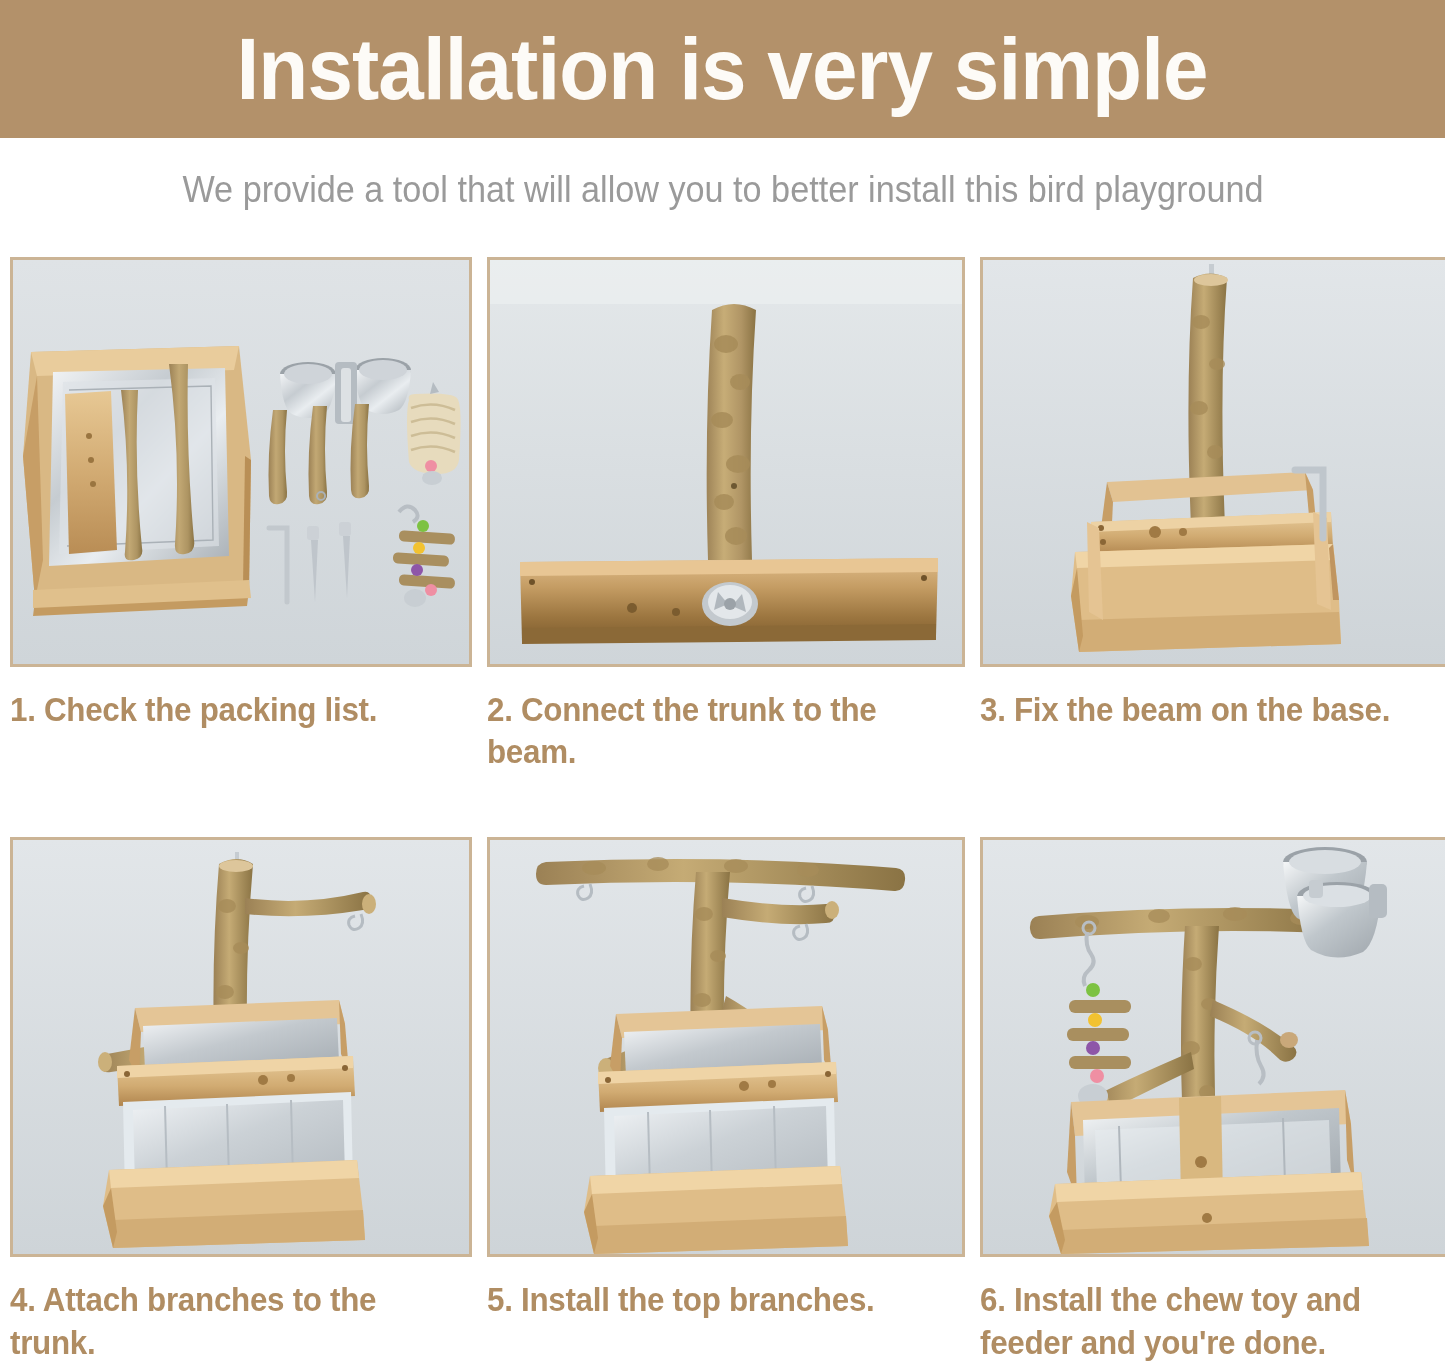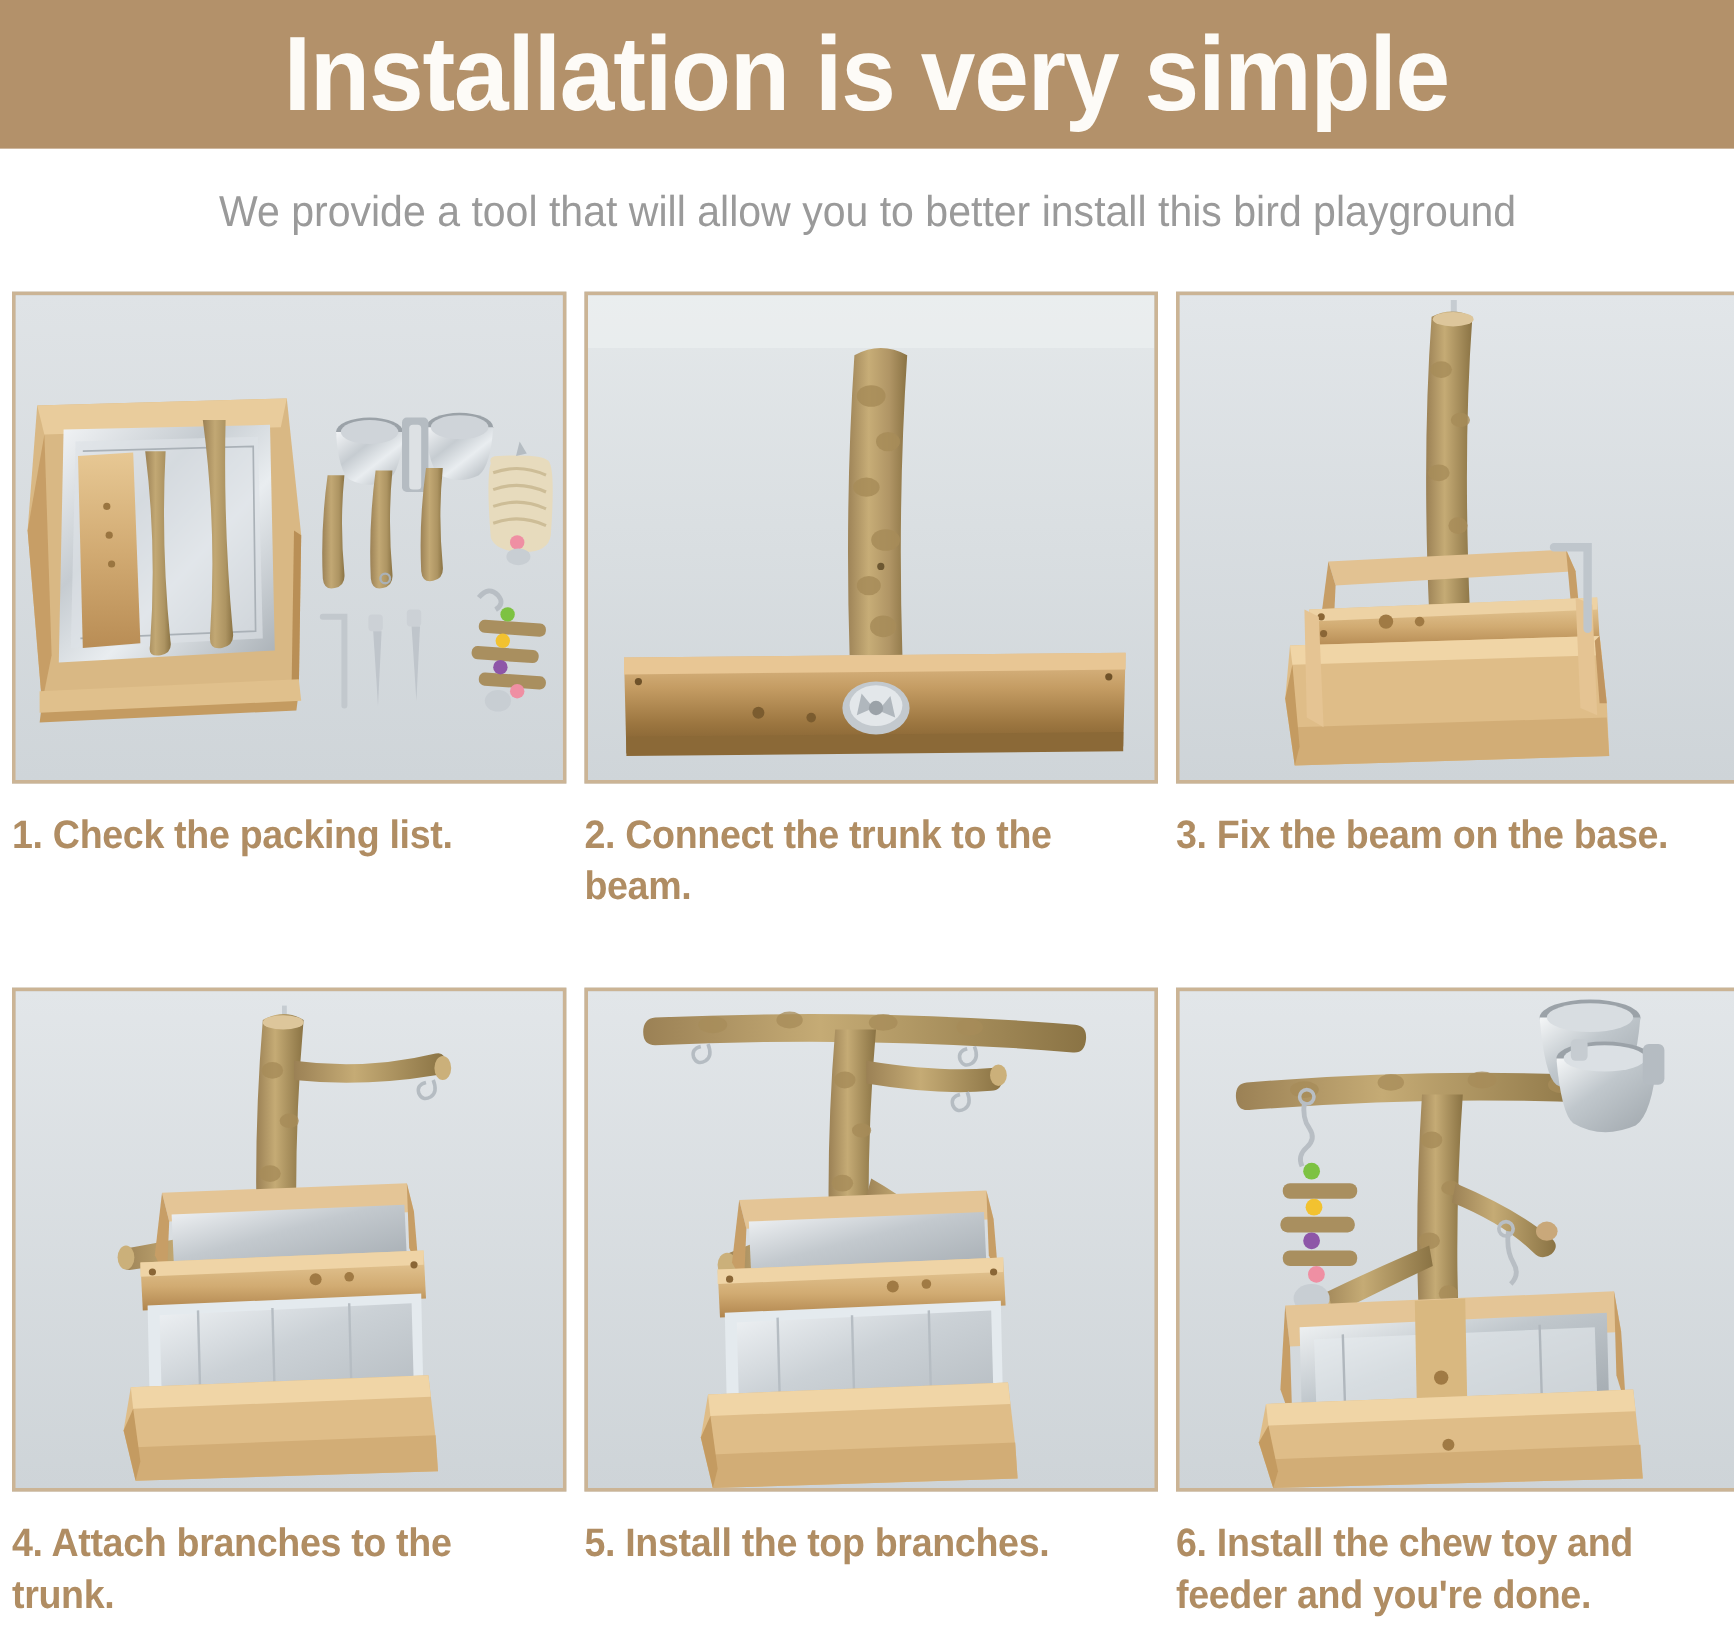--- a/index.html
+++ b/index.html
@@ -5,21 +5,21 @@
   * { box-sizing: border-box; margin: 0; padding: 0; }
   body {
     width: 1445px; height: 1364px;
     background: #ffffff;
     font-family: "Liberation Sans", sans-serif;
     overflow: hidden;
   }
 
   
   .header-band {
-    width: 1445px; height: 124px;
+    width: 1445px; height: 138px;
     background: #b3916a;
     display: flex; align-items: center; justify-content: center;
   }
   .header-title {
     color: #fdfbf7;
     font-size: 88px;
     font-weight: bold;
     letter-spacing: -1px;
     transform: scaleX(0.93);
     white-space: nowrap;

